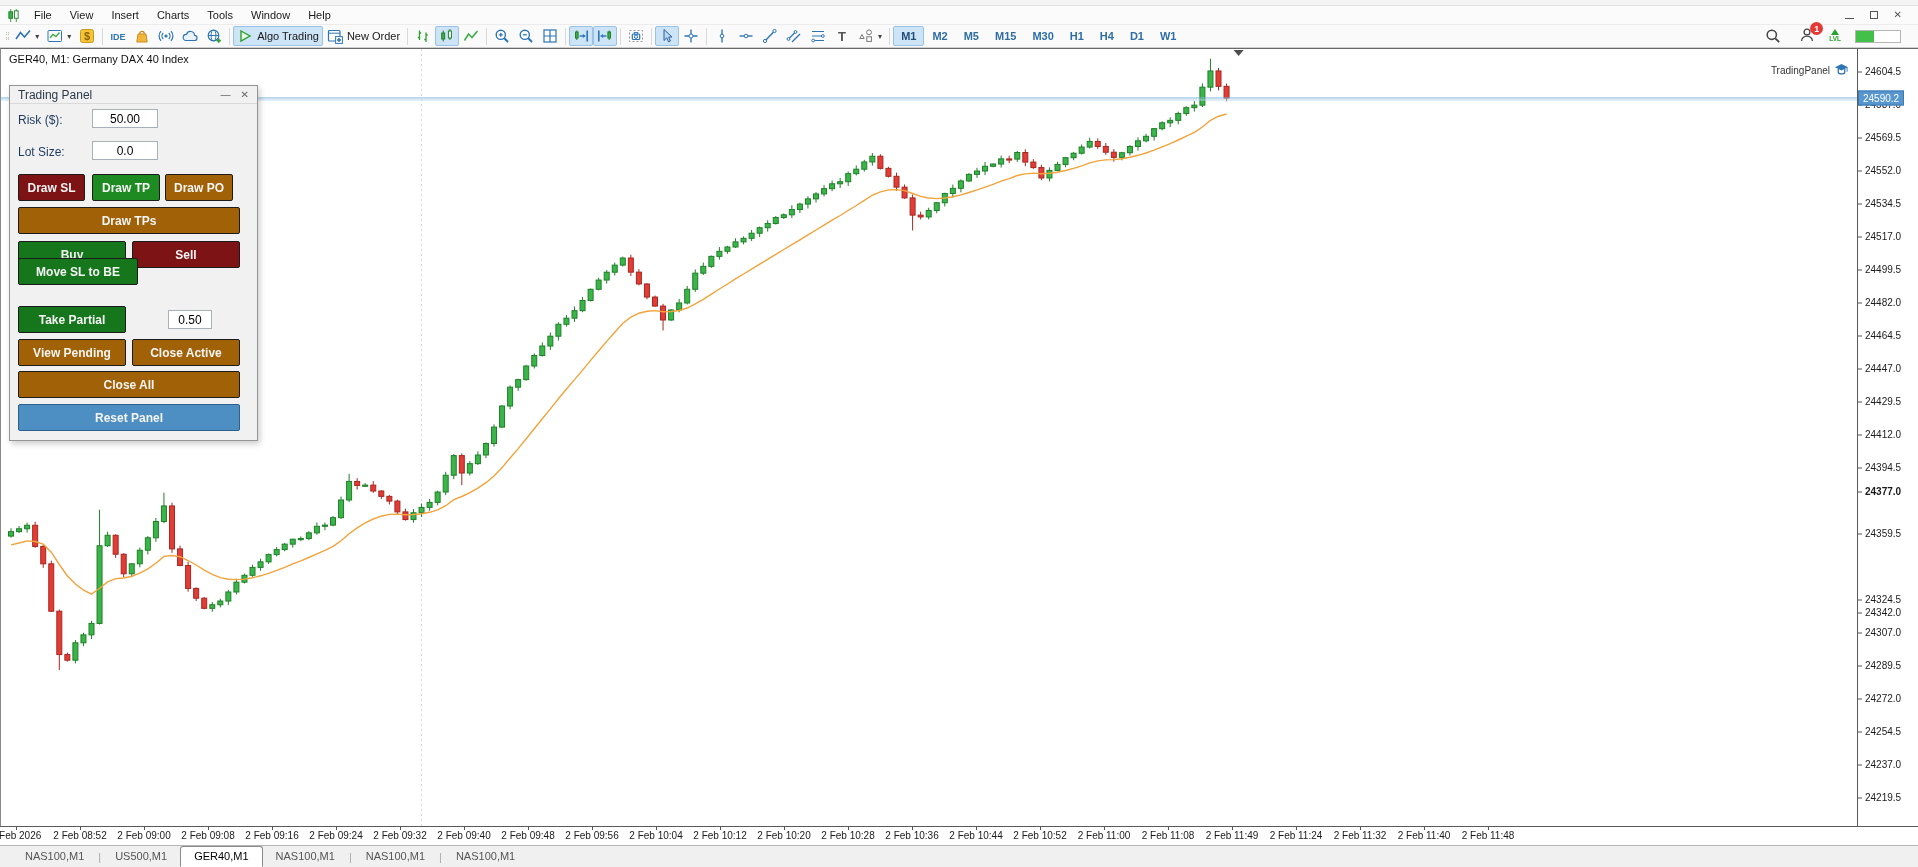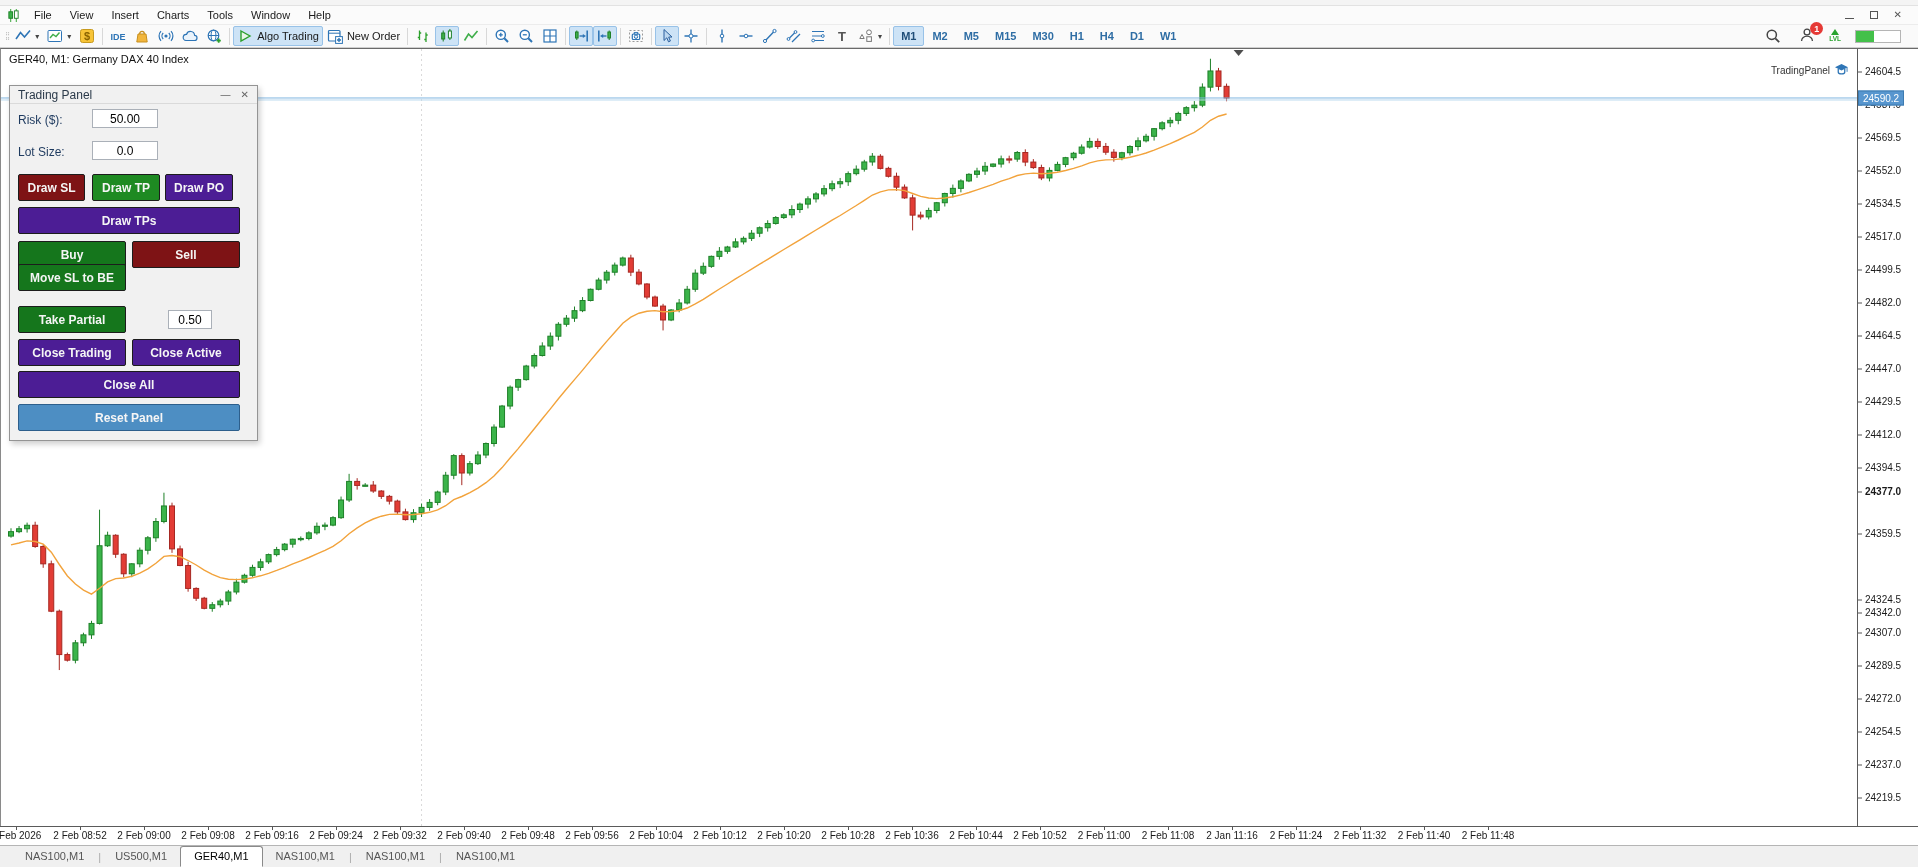--- a/index.html
+++ b/index.html
@@ -50,21 +50,21 @@
 
 .tpanel{position:absolute;left:8px;top:36px;width:249px;height:356px;background:#f1f1f1;border:1px solid #949494;box-shadow:2px 3px 6px rgba(0,0,0,.2);z-index:5}
 .tpanel-title{height:18px;display:flex;align-items:center;padding:0 4px 0 8px;color:#2b3a4a;font-size:12px;border-bottom:1px solid #dadada}
 .tpanel-controls{margin-left:auto;display:flex;gap:10px;color:#666;font-size:10px;align-items:center;padding-right:4px}
 .tp-label{position:absolute;font-size:12px;color:#1e3a5f}
 .pinput{position:absolute;height:19px;border:1px solid #aab0b8;background:#fff;text-align:center;font-size:12px;font-family:inherit;color:#000;padding:0}
 .pbtn{position:absolute;display:flex;align-items:center;justify-content:center;color:#f5f5f5;font-weight:bold;font-size:12px;border:1px solid #1c1c1c;border-radius:2px;height:27px;cursor:default}
 .c-red{background:#7e1315}
 .c-green{background:#15761c}
 .c-green2{background:#1e8a22}
-.c-slate{background:#4c1d95}
+.c-slate{background:#a16207}
 .c-blue{background:#4d8ec3;border-color:#2d5f8c}
 </style>
 </head>
 <body>
 
 <div class="titlebar"></div>
 
 <div class="menubar">
   <span class="app-logo">
     <svg width="15" height="13" viewBox="0 0 16 14">
@@ -656,24 +656,24 @@
       <input class="pinput" style="left: 82px; top: 23px; width: 66px;" value="50.00">
       <span class="tp-label" style="left:8px;top:59px">Lot Size:</span>
       <input class="pinput" style="left: 82px; top: 55px; width: 66px;" value="0.0">
 
       <div class="pbtn c-red" style="left:8px;top:88px;width:67px">Draw SL</div>
       <div class="pbtn c-green2" style="left:82px;top:88px;width:68px">Draw TP</div>
       <div class="pbtn c-slate" style="left:155px;top:88px;width:68px">Draw PO</div>
       <div class="pbtn c-slate" style="left:8px;top:121px;width:222px">Draw TPs</div>
       <div class="pbtn c-green" style="left:8px;top:155px;width:108px">Buy</div>
       <div class="pbtn c-red" style="left:122px;top:155px;width:108px">Sell</div>
-      <div class="pbtn c-green" style="left:8px;top:178px;width:108px">Move SL to BE</div>
+      <div class="pbtn c-green" style="left:8px;top:172px;width:120px">Move SL to BE</div>
       <div class="pbtn c-green" style="left:8px;top:220px;width:108px">Take Partial</div>
       <input class="pinput" style="left: 158px; top: 224px; width: 44px;" value="0.50">
-      <div class="pbtn c-slate" style="left:8px;top:253px;width:108px">Close Trading</div>
+      <div class="pbtn c-slate" style="left:8px;top:253px;width:108px">View Pending</div>
       <div class="pbtn c-slate" style="left:122px;top:253px;width:108px">Close Active</div>
       <div class="pbtn c-slate" style="left:8px;top:285px;width:222px">Close All</div>
       <div class="pbtn c-blue" style="left:8px;top:318px;width:222px">Reset Panel</div>
     </div>
   </div>
   <div class="price-axis" id="price-axis">
       <div class="pa-tick" style="top: 22px;">24604.5</div>
       <div class="pa-tick" style="top: 55.0189px;">24587.0</div>
       <div class="pa-tick" style="top: 88.0377px;">24569.5</div>
       <div class="pa-tick" style="top: 121.057px;">24552.0</div>
@@ -733,21 +733,21 @@
     <div class="ta-label" style="left: 912px;">2 Feb 10:36</div>
     <div class="ta-tick" style="left: 976px;"></div>
     <div class="ta-label" style="left: 976px;">2 Feb 10:44</div>
     <div class="ta-tick" style="left: 1040px;"></div>
     <div class="ta-label" style="left: 1040px;">2 Feb 10:52</div>
     <div class="ta-tick" style="left: 1104px;"></div>
     <div class="ta-label" style="left: 1104px;">2 Feb 11:00</div>
     <div class="ta-tick" style="left: 1168px;"></div>
     <div class="ta-label" style="left: 1168px;">2 Feb 11:08</div>
     <div class="ta-tick" style="left: 1232px;"></div>
-    <div class="ta-label" style="left: 1232px;">2 Jan 11:16</div>
+    <div class="ta-label" style="left: 1232px;">2 Feb 11:49</div>
     <div class="ta-tick" style="left: 1296px;"></div>
     <div class="ta-label" style="left: 1296px;">2 Feb 11:24</div>
     <div class="ta-tick" style="left: 1360px;"></div>
     <div class="ta-label" style="left: 1360px;">2 Feb 11:32</div>
     <div class="ta-tick" style="left: 1424px;"></div>
     <div class="ta-label" style="left: 1424px;">2 Feb 11:40</div>
     <div class="ta-tick" style="left: 1488px;"></div>
     <div class="ta-label" style="left: 1488px;">2 Feb 11:48</div>
   </div>
 

